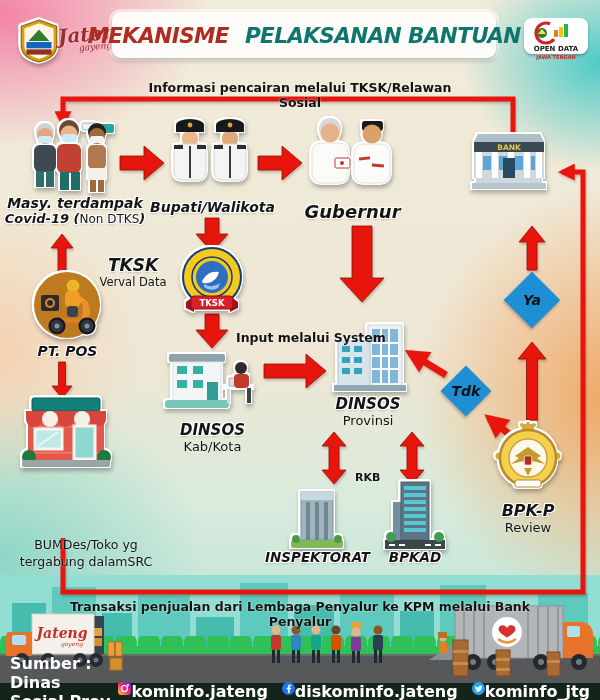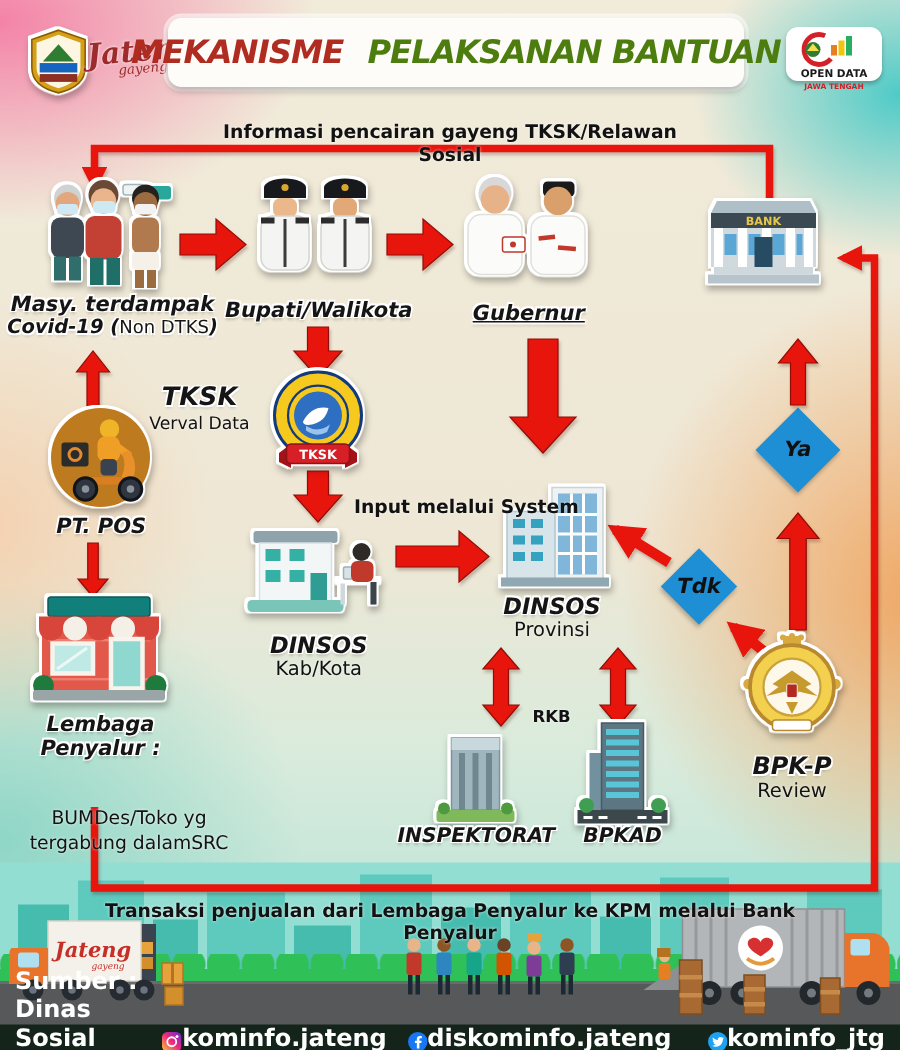--- a/index.html
+++ b/index.html
@@ -46,21 +46,21 @@
       linear-gradient(#46bcae,#46bcae) 492px 32px/40px 69px no-repeat,
       linear-gradient(#5ecabd,#5ecabd) 538px 18px/50px 83px no-repeat,
       #93ded3;}
   .bushes{position:absolute;left:0;top:636px;width:600px;height:22px;z-index:2;
     background:
       radial-gradient(circle 11px at 11px 7px,#2fc057 10.5px,rgba(0,0,0,0) 11.5px) repeat-x 0 0/23px 22px,
       linear-gradient(#2fc057,#2fc057) 0 10px/600px 12px no-repeat;}
   .road{position:absolute;left:0;top:654px;width:600px;height:29px;background:#57585a;z-index:2;border-top:2px solid #6a6b6d;}
   .footerbar{position:absolute;left:0;top:683px;width:600px;height:17px;background:#15241a;z-index:8;
     display:flex;align-items:center;color:#fff;font-size:16px;font-weight:bold;}
-  .chip{display:flex;align-items:flex-end;gap:0;}
+  .chip{display:flex;align-items:flex-start;gap:0;}
 </style>
 </head>
 <body>
 
 <div id="stage">
 
   <svg id="conn" width="600" height="700">
     <defs>
       <marker id="mk" viewBox="0 0 4 4" refX="3" refY="2" markerWidth="3.4" markerHeight="3.4" orient="auto">
         <path d="M0,0 L4,2 L0,4 z" fill="#e8150d"></path>
@@ -92,36 +92,36 @@
     <path d="M10 22 L20 11 L30 22 Z" fill="#2e7d32"></path>
     <rect x="8" y="23" width="24" height="6" fill="#1565c0"></rect>
     <rect x="8" y="30" width="24" height="5" fill="#8d2f23"></rect>
   </svg>
   <div class="txt" style="left:58px;top:22px;width:62px;transform:rotate(-5deg);z-index:7;">
     <div style="font-family:'DejaVu Serif',serif;font-style:italic;font-weight:bold;font-size:20px;color:#9e2b2c;text-shadow:0 0 2px #fff;">Jateng</div>
     <div style="font-family:'DejaVu Serif',serif;font-style:italic;font-size:9px;color:#9e2b2c;margin:-4px 0 0 20px;">gayeng</div>
   </div>
   <div class="plaque">
     <span style="color:#b02c21;">MEKANISME</span>
-    <span style="color:#4d7c0f;font-style:italic;">PELAKSANAN BANTUAN</span>
+    <span style="color:#0f766e;font-style:italic;">PELAKSANAN BANTUAN</span>
   </div>
   <div class="abs" style="left:524px;top:18px;width:64px;height:36px;background:#fff;border-radius:8px;box-shadow:0 2px 3px rgba(0,0,0,.25);z-index:7;">
     <svg width="64" height="46" viewBox="0 0 64 46">
       <circle cx="22" cy="15" r="10" fill="none" stroke="#d42027" stroke-width="3.2" stroke-dasharray="44 18" transform="rotate(40 22 15)"></circle>
       <circle cx="18" cy="15" r="5" fill="#2e7d32"></circle>
       <path d="M14 16 L18 11 L22 16 Z" fill="#f4e04d"></path>
       <rect x="30" y="12" width="4" height="7" fill="#e67e22"></rect>
       <rect x="35" y="9" width="4" height="10" fill="#f1c40f"></rect>
       <rect x="40" y="6" width="4" height="13" fill="#27ae60"></rect>
       <text x="32" y="33" font-size="7" font-weight="bold" fill="#1a1a1a" text-anchor="middle" font-family="DejaVu Sans,sans-serif">OPEN DATA</text>
       <text x="32" y="41" font-size="5" font-weight="bold" fill="#d42027" text-anchor="middle" font-family="DejaVu Sans,sans-serif">JAWA TENGAH</text>
     </svg>
   </div>
 
-  <div class="txt note" style="left:140px;top:80px;width:320px;text-align:center;font-size:12.5px;">Informasi pencairan gayeng TKSK/Relawan Sosial</div>
+  <div class="txt note" style="left:140px;top:80px;width:320px;text-align:center;font-size:12.5px;">Informasi pencairan melalui TKSK/Relawan Sosial</div>
 
   <svg class="icon stk" style="left:26px;top:118px;" width="94" height="80" viewBox="0 0 94 80">
     <rect x="70" y="6" width="18" height="9" rx="2" fill="#2aa79b"></rect>
     <rect x="56" y="5" width="14" height="7" rx="2" fill="#eef3f4" stroke="#9fb6ba"></rect>
     <circle cx="70" cy="11" r="4" fill="#e8b48a"></circle>
     <circle cx="19" cy="14" r="9" fill="#cfd2d3"></circle>
     <circle cx="19" cy="18" r="8" fill="#e2a77c"></circle>
     <rect x="12" y="18" width="14" height="7" rx="2.5" fill="#cfe8f5"></rect>
     <rect x="8" y="27" width="22" height="27" rx="6" fill="#3d4852"></rect>
     <rect x="10" y="53" width="8" height="16" fill="#2f6e6a"></rect>
@@ -174,21 +174,21 @@
     <circle cx="28" cy="17" r="9.5" fill="#e7b287"></circle>
     <rect x="10" y="27" width="36" height="40" rx="9" fill="#fbfbf9" stroke="#e0e0dc"></rect>
     <rect x="33" y="42" width="15" height="10" rx="1.5" fill="#fff" stroke="#c0392b"></rect>
     <circle cx="40" cy="47" r="2" fill="#c0392b"></circle>
     <rect x="60" y="5" width="21" height="10" rx="3" fill="#1a1a1a"></rect>
     <circle cx="70" cy="18" r="9.5" fill="#d9a06b"></circle>
     <rect x="52" y="28" width="36" height="39" rx="9" fill="#fbfbf9" stroke="#e0e0dc"></rect>
     <rect x="57" y="41" width="11" height="3" fill="#c0392b" transform="rotate(-6 62 42)"></rect>
     <rect x="70" y="48" width="12" height="3" fill="#c0392b" transform="rotate(5 76 49)"></rect>
   </svg>
-  <div class="txt lbl" style="left:300px;top:202px;width:105px;font-size:14px;text-decoration:underline;">Gubernur</div>
+  <div class="txt lbl" style="left:300px;top:202px;width:105px;font-size:18px;">Gubernur</div>
 
   <svg class="icon stk" style="left:466px;top:130px;" width="86" height="64" viewBox="0 0 86 64">
     <rect x="6" y="53" width="74" height="6" fill="#b7c4cb"></rect>
     <rect x="10" y="48" width="66" height="5" fill="#cfd8dd"></rect>
     <polygon points="12,4 74,4 78,12 8,12" fill="#aebfc7"></polygon>
     <rect x="8" y="12" width="70" height="10" fill="#3b4a52"></rect>
     <text x="43" y="20" font-size="7.5" font-weight="bold" fill="#e8c54a" text-anchor="middle" font-family="DejaVu Sans,sans-serif">BANK</text>
     <rect x="8" y="22" width="70" height="26" fill="#cfd9de"></rect>
     <rect x="10" y="22" width="6" height="26" fill="#fff"></rect>
       <rect x="26" y="22" width="6" height="26" fill="#fff"></rect>
@@ -292,21 +292,20 @@
     <circle cx="48" cy="23" r="8" fill="#d8453a"></circle>
       <circle cx="64" cy="23" r="8" fill="#f4f0e8"></circle>
       <circle cx="80" cy="23" r="8" fill="#d8453a"></circle>
     <rect x="17" y="33" width="27" height="20" fill="#bfe9e4" stroke="#f7f4ee" stroke-width="3"></rect>
     <path d="M20 50 L40 36" stroke="#ffffff" stroke-width="2" opacity=".7"></path>
     <rect x="56" y="30" width="21" height="33" fill="#8ed8d0" stroke="#f7f4ee" stroke-width="3"></rect>
     <circle cx="11" cy="61" r="7" fill="#1f7a3d"></circle>
       <circle cx="86" cy="61" r="7" fill="#1f7a3d"></circle>
     <rect x="4" y="64" width="88" height="7" rx="2" fill="#9aa5a8"></rect>
   </svg>
-  <div class="txt lbl" style="left:4px;top:476px;width:126px;font-size:14px;">Lembaga Penyalur :</div>
   <div class="txt note plain" style="left:16px;top:503px;width:140px;text-align:center;font-size:12.5px;font-weight:normal;line-height:1.35;margin-top:34px;">
     <div>BUMDes/Toko yg</div>
     <div>tergabung dalamSRC</div>
   </div>
 
   <div class="txt note" style="left:355px;top:471px;font-size:11px;">RKB</div>
 
   <svg class="icon stk" style="left:287px;top:486px;" width="60" height="66" viewBox="0 0 60 66">
     <rect x="14" y="6" width="32" height="48" fill="#9fb6bf" stroke="#7c939b"></rect>
     <rect x="14" y="6" width="32" height="8" fill="#c9d8dd"></rect>
@@ -479,21 +478,21 @@
               <stop offset=".5" stop-color="#ee2a7b"></stop>
               <stop offset="1" stop-color="#6228d7"></stop>
         </linearGradient>
           </defs>
         <rect x="0" y="0" width="13" height="13" rx="3.5" fill="url(#ig)"></rect>
         <circle cx="6.5" cy="6.5" r="3" fill="none" stroke="#fff" stroke-width="1.2"></circle>
         <circle cx="10" cy="3" r="1" fill="#fff"></circle>
       </svg>
       <span>kominfo.jateng</span>
     </div>
-    <div class="chip" style="margin-right:24px;">
+    <div class="chip" style="margin-right:14px;">
       <svg width="13" height="13" viewBox="0 0 13 13">
         <circle cx="6.5" cy="6.5" r="6.5" fill="#1877f2"></circle>
         <path d="M7.6 11 V7.3 h1.3 l.2-1.5 H7.6 V4.9 c0-.5.2-.8.8-.8 h.8 V2.8 C8.9 2.7 8.3 2.7 7.9 2.7 c-1.3 0-2 .7-2 2 v1.1 H4.6 v1.5 h1.3 V11 z" fill="#fff"></path>
       </svg>
       <span>diskominfo.jateng</span>
     </div>
     <div class="chip" style="margin-right:10px;">
       <svg width="13" height="13" viewBox="0 0 13 13">
         <circle cx="6.5" cy="6.5" r="6.5" fill="#1da1f2"></circle>
         <path d="M10.6 4.1 c-.3.1-.6.2-.9.3.3-.2.6-.5.7-.9-.3.2-.7.3-1 .4-.3-.3-.7-.5-1.2-.5-.9 0-1.6.7-1.6 1.6 0 .1 0 .2 0 .4-1.3-.1-2.5-.7-3.3-1.7-.1.2-.2.5-.2.8 0 .5.3 1 .7 1.3-.3 0-.5-.1-.7-.2 0 .8.5 1.4 1.3 1.6-.1 0-.3.1-.4.1h-.3c.2.6.8 1.1 1.5 1.1-.5.4-1.2.7-2 .7h-.4c.7.5 1.6.7 2.5.7 3 0 4.6-2.5 4.6-4.6v-.2c.3-.2.6-.5.7-.9z" fill="#fff"></path>

